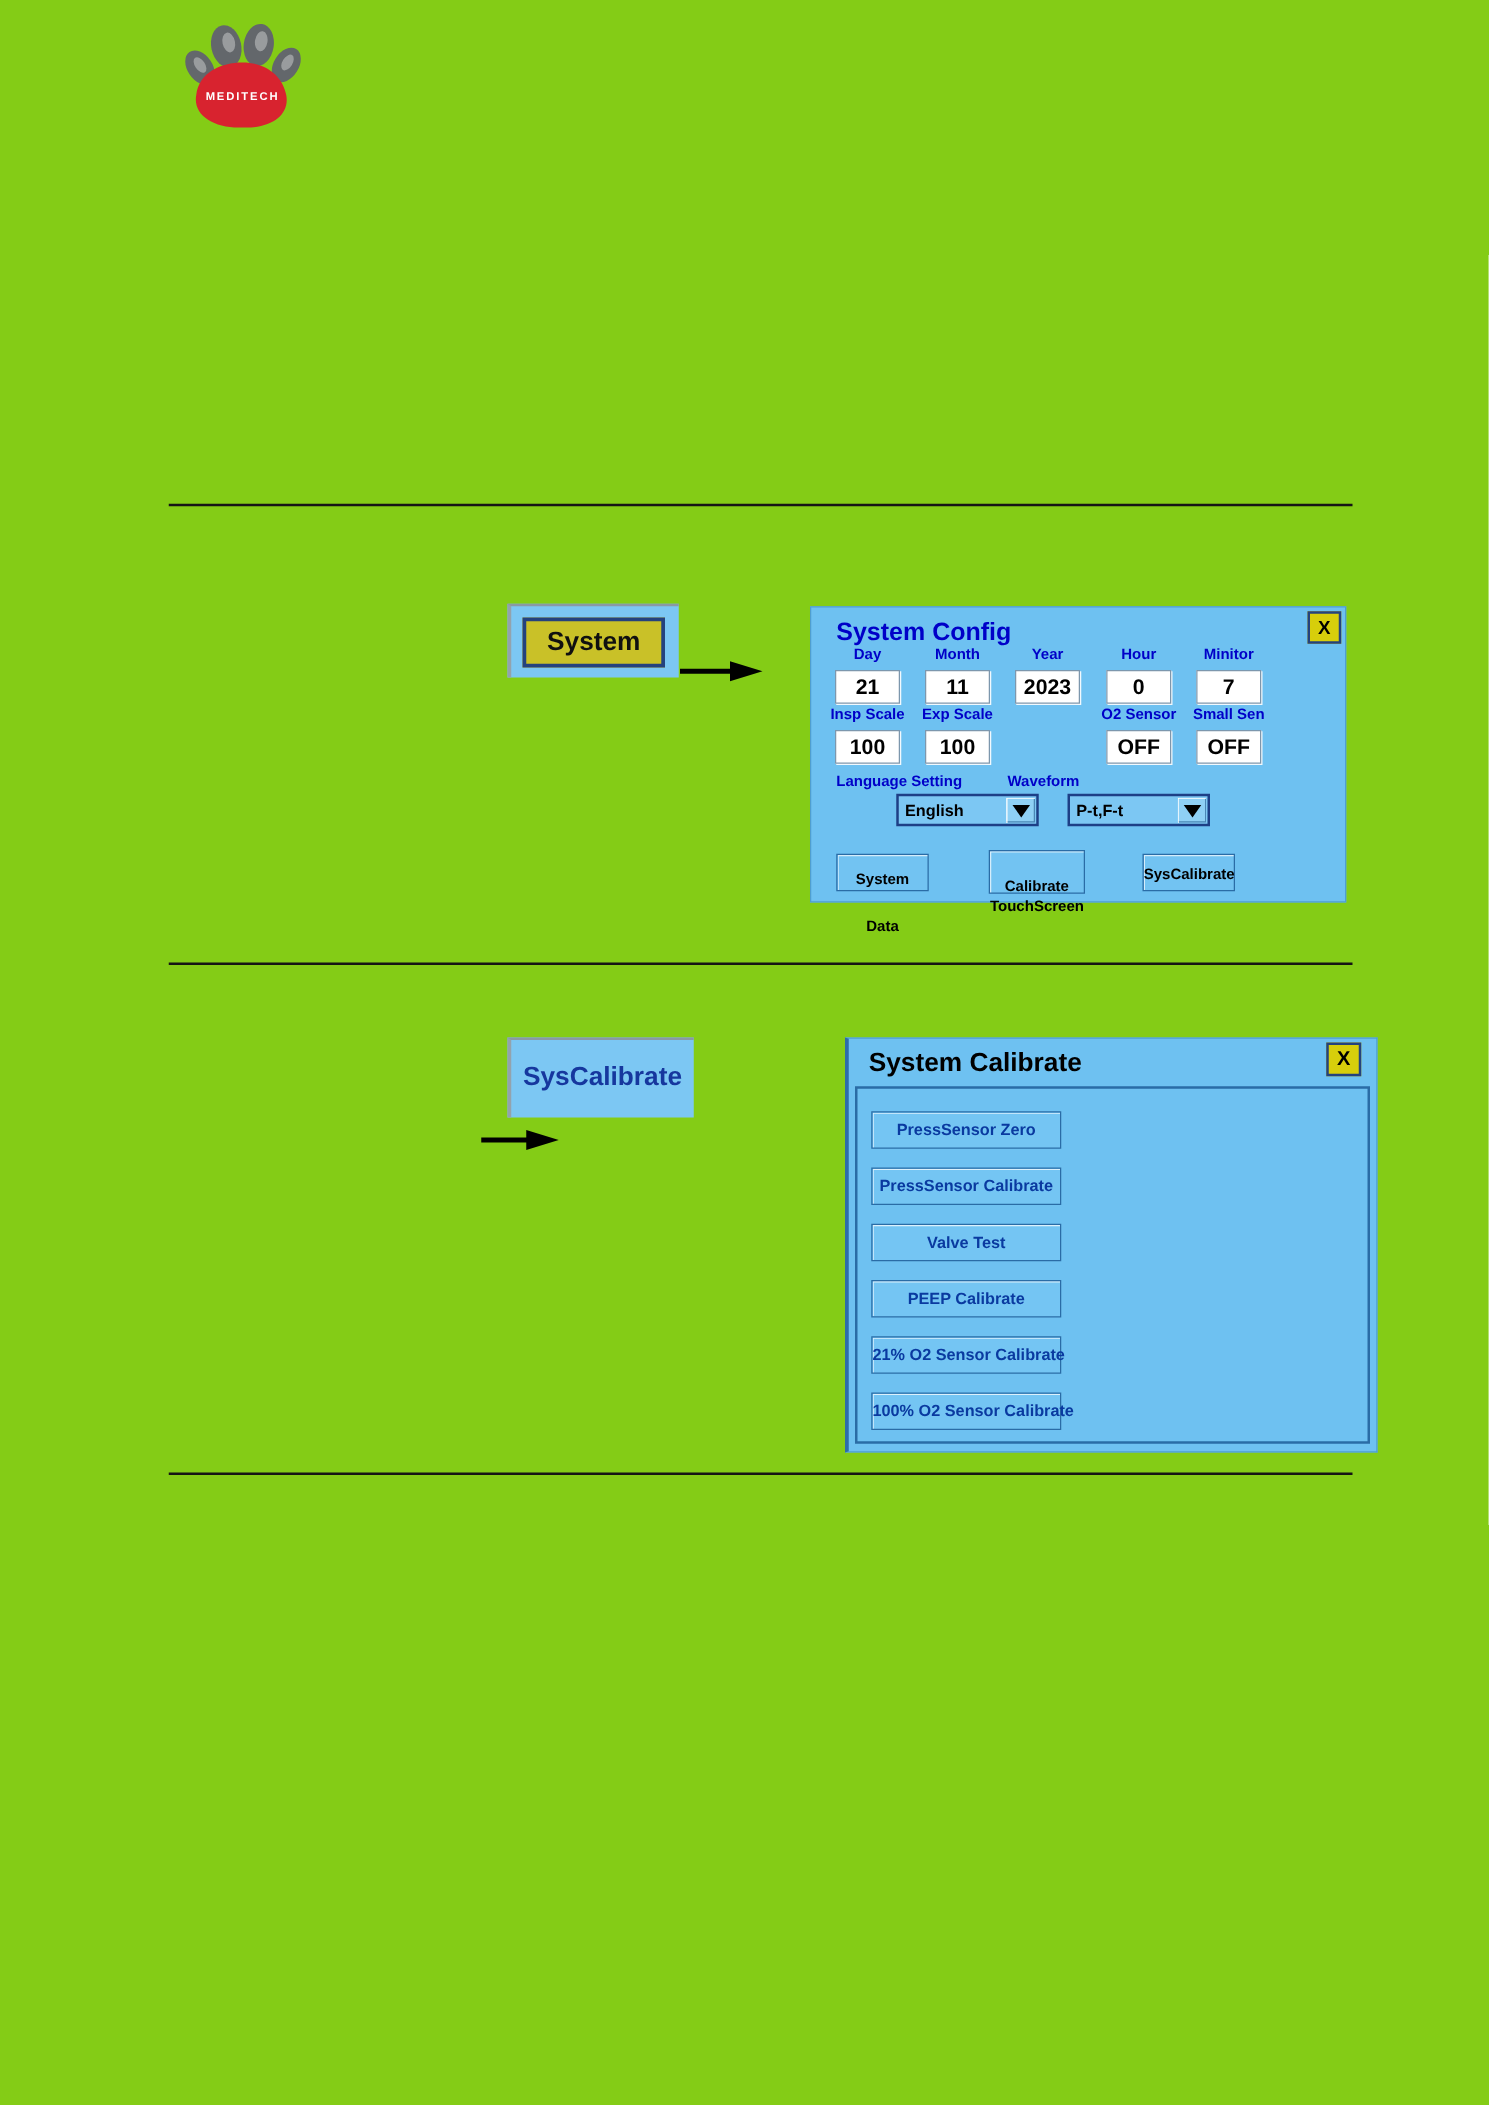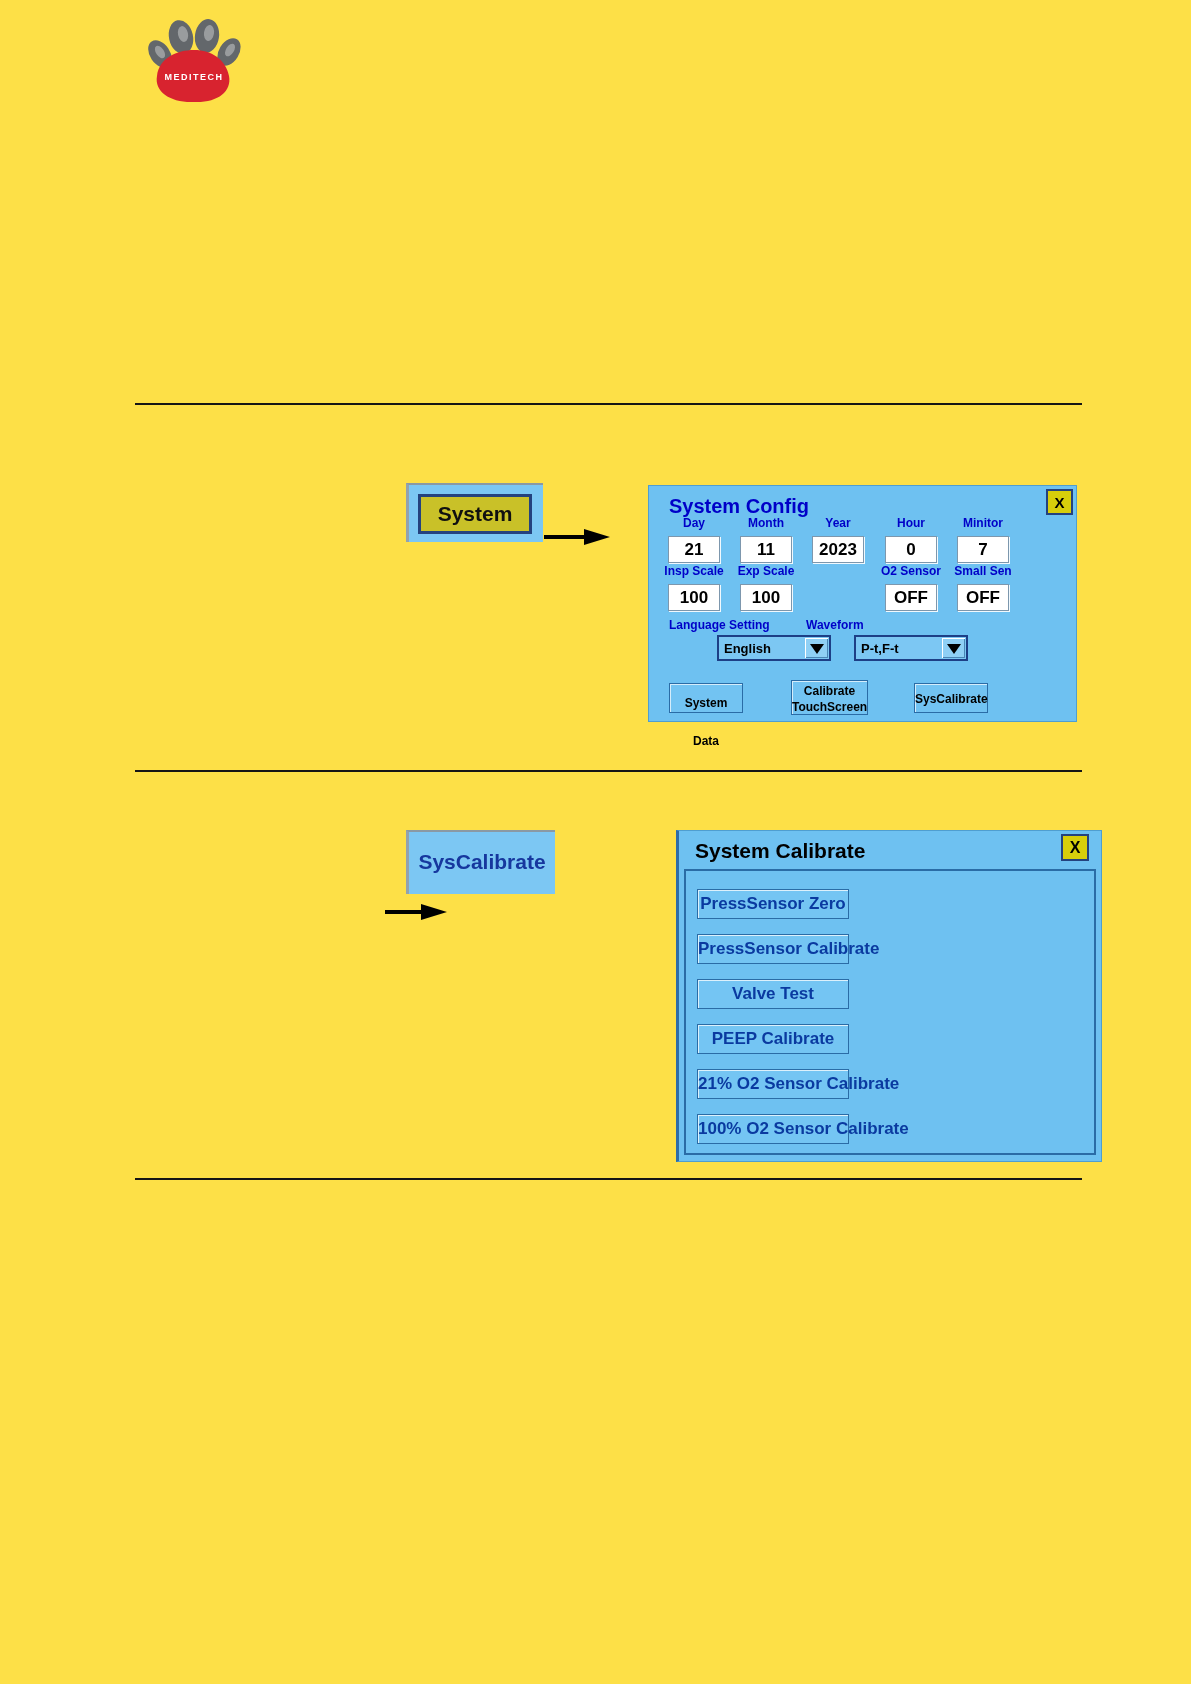--- a/index.html
+++ b/index.html
@@ -1,17 +1,17 @@
 <!DOCTYPE html>
 <html><head>
 <meta charset="utf-8">
 <style>
   html,body{margin:0;padding:0;background:#ffffff;}
   .page{
-    position:relative;width:1191px;height:1684px;background:#fde047;
+    position:relative;width:1191px;height:1684px;background:#84cc16;
     font-family:"Liberation Sans",sans-serif;overflow:hidden;
   }
   .rule{position:absolute;left:135px;width:947px;height:2px;background:#151515;}
 
   
   .logo{position:absolute;left:133px;top:12px;}
 
   
   .flow-arrow{position:absolute;}
 
@@ -78,30 +78,30 @@
   }
 
   
   .cfg-btn{
     position:absolute;background:#72c3f2;border:1px solid #2a6ca6;box-sizing:border-box;
     box-shadow:inset 1px 1px 0 rgba(255,255,255,.7);
     color:#000;font-weight:bold;font-size:12px;text-align:center;cursor:pointer;
     font-family:"Liberation Sans",sans-serif;padding:0;
   }
   .cfg-b1{left:20px;top:197px;width:74px;height:30px;line-height:38px;text-align:center;}
-  .cfg-b2{left:142px;top:194px;width:77px;height:35px;line-height:16px;padding-top:2px;}
+  .cfg-b2{left:142px;top:194px;width:77px;height:35px;line-height:16px;padding-top:20px;}
   .cfg-b3{left:265px;top:197px;width:74px;height:30px;line-height:30px;}
 
   
   .d2-inner{position:absolute;left:5px;top:38px;right:5px;bottom:6px;border:2px solid #2a6ca6;}
   .cal-btn{
     position:absolute;left:18px;width:152px;height:30px;
     background:#74c5f3;border:1px solid #2a6ca6;box-sizing:border-box;
     box-shadow:inset 1px 1px 0 rgba(255,255,255,.75);
-    color:#0a3aa0;font-weight:bold;font-size:17px;text-align:center;line-height:28px;
+    color:#0a3aa0;font-weight:bold;font-size:13px;text-align:center;line-height:28px;
     cursor:pointer;font-family:"Liberation Sans",sans-serif;padding:0;white-space:nowrap;
   }
 </style>
 </head>
 <body>
 
 <div class="page">
 
   <svg class="logo" width="122" height="104" viewBox="0 0 122 104">
     <ellipse cx="27" cy="42" rx="10" ry="15" fill="#63676b" transform="rotate(-34 27 42)"></ellipse>

